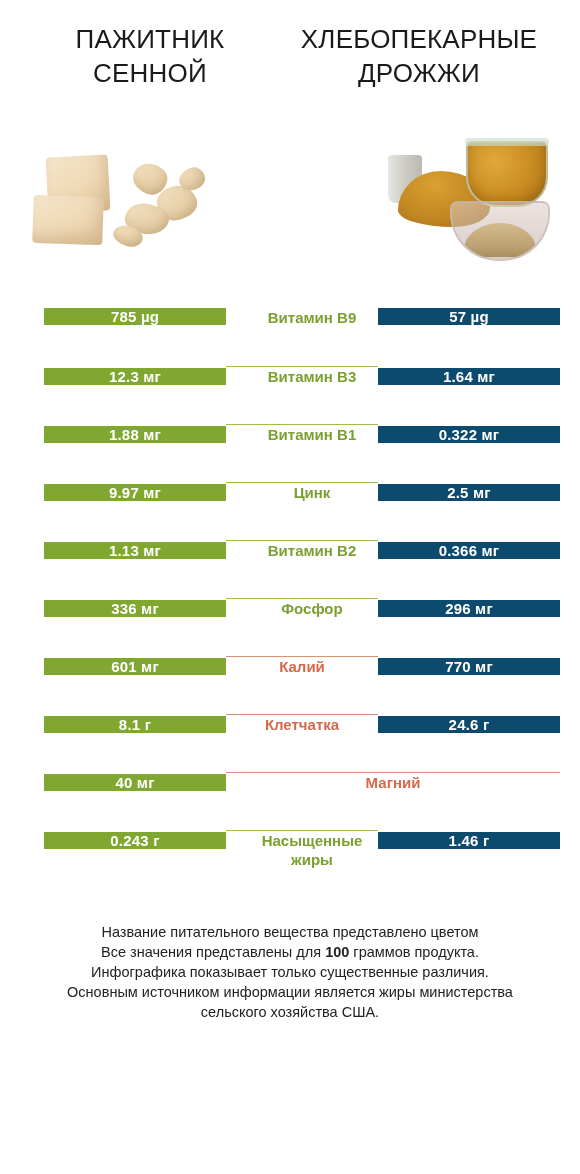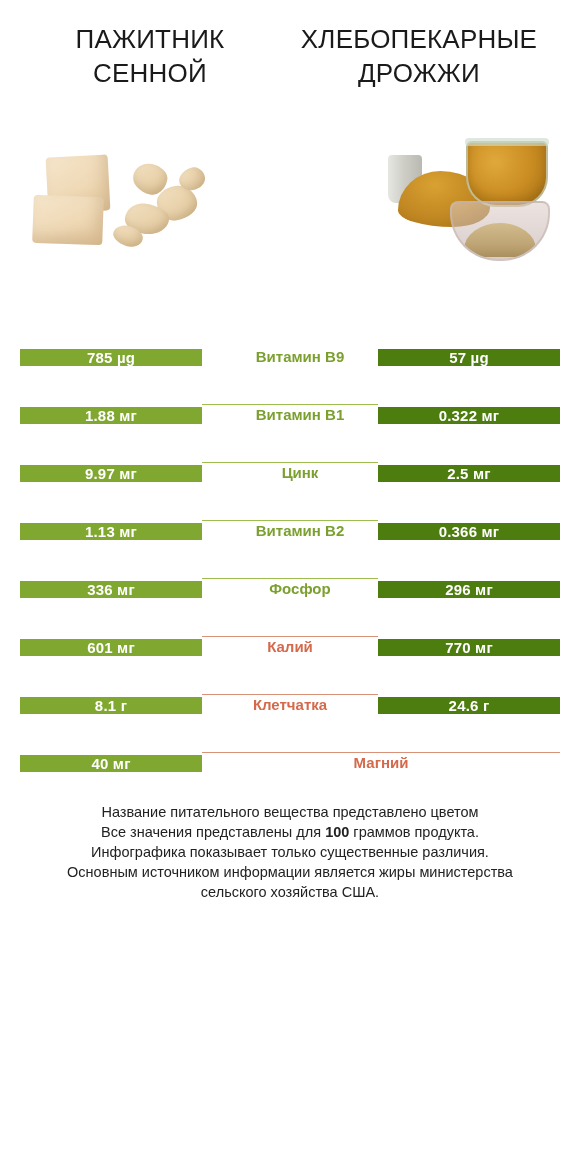--- a/index.html
+++ b/index.html
@@ -137,39 +137,40 @@
     background: linear-gradient(180deg,#d2bb8d 0%, #c0a677 60%, #ab8f5e 100%);
   }
 
   
   .table {
     margin: 16px auto 0;
     width: 540px;
   }
   .row {
     display: flex;
-    align-items: flex-end;
+    align-items: flex-start;
     height: 58px;
+    margin-left: 24px;
   }
   .cell {
     display: flex;
     align-items: center;
     justify-content: center;
     box-sizing: border-box;
     font-size: 15px;
     font-weight: bold;
     text-align: center;
   }
   .cell-left, .cell-right {
     flex: 0 0 182px;
     color: #ffffff;
     letter-spacing: .2px;
   }
   .cell-left  { background: #80a830; }
-  .cell-right { background: #4d7c0f; }
+  .cell-right { background: #0c4a6e; }
   .cell-mid {
     flex: 1 1 auto;
     background: #ffffff;
     font-size: 15px;
     line-height: 19px;
     padding: 0 6px;
   }
   .cell-mid.win-green  { color: #7ba02f; padding-left: 26px; }
   .cell-mid.win-orange { color: #d4694c; }
 
@@ -232,20 +233,25 @@
 </div>
 
 <div class="table">
 
   <div class="row">
     <div class="cell cell-left">785 µg</div>
     <div class="cell cell-mid win-green">Витамин B9</div>
     <div class="cell cell-right">57 µg</div>
   </div>
 
+  <div class="row">
+    <div class="cell cell-left">12.3 мг</div>
+    <div class="cell cell-mid win-green">Витамин B3</div>
+    <div class="cell cell-right">1.64 мг</div>
+  </div>
 
   <div class="row">
     <div class="cell cell-left">1.88 мг</div>
     <div class="cell cell-mid win-green">Витамин B1</div>
     <div class="cell cell-right">0.322 мг</div>
   </div>
 
   <div class="row">
     <div class="cell cell-left">9.97 мг</div>
     <div class="cell cell-mid win-green">Цинк</div>
@@ -274,20 +280,25 @@
     <div class="cell cell-left">8.1 г</div>
     <div class="cell cell-mid win-orange">Клетчатка</div>
     <div class="cell cell-right">24.6 г</div>
   </div>
 
   <div class="row">
     <div class="cell cell-left">40 мг</div>
     <div class="cell cell-mid win-orange">Магний</div>
   </div>
 
+  <div class="row tall">
+    <div class="cell cell-left">0.243 г</div>
+    <div class="cell cell-mid win-green">Насыщенные жиры</div>
+    <div class="cell cell-right">1.46 г</div>
+  </div>
 
 </div>
 
 <div class="footer">
   <div>Название питательного вещества представлено цветом</div>
   <div><span>Все значения представлены для </span><b>100</b><span> граммов продукта.</span></div>
   <div>Инфографика показывает только существенные различия.</div>
   <div>Основным источником информации является жиры министерства</div>
   <div>сельского хозяйства США.</div>
 </div>

